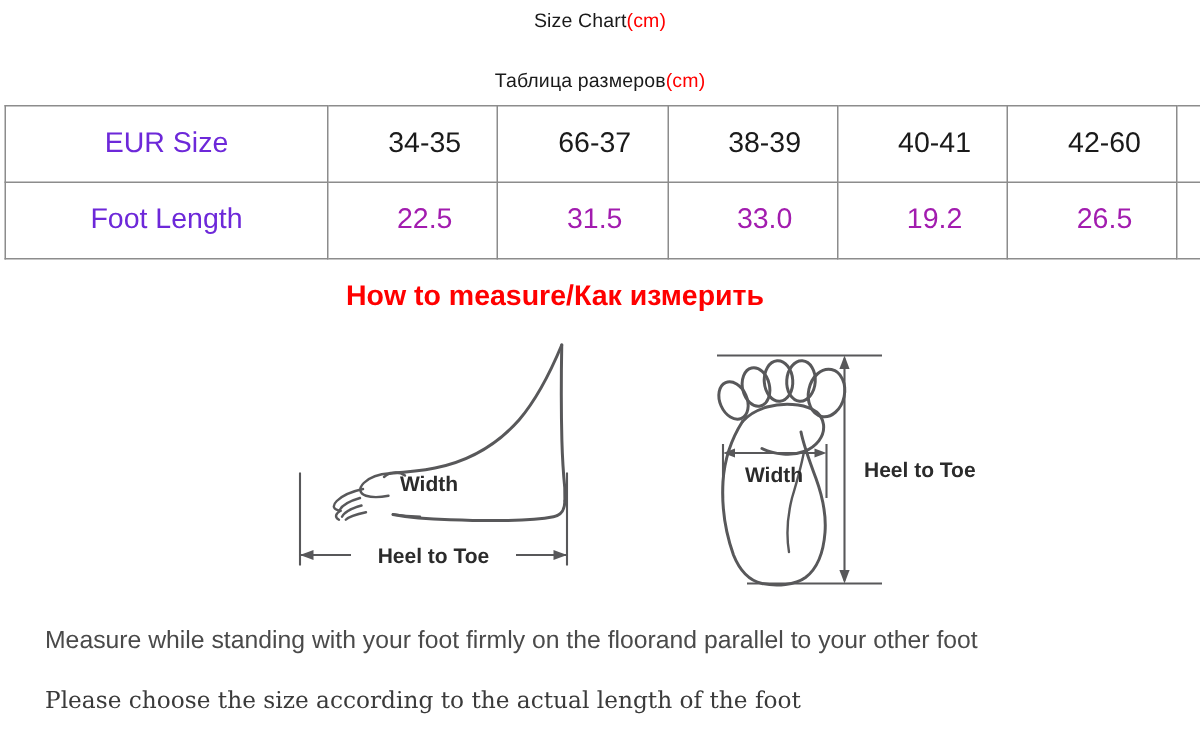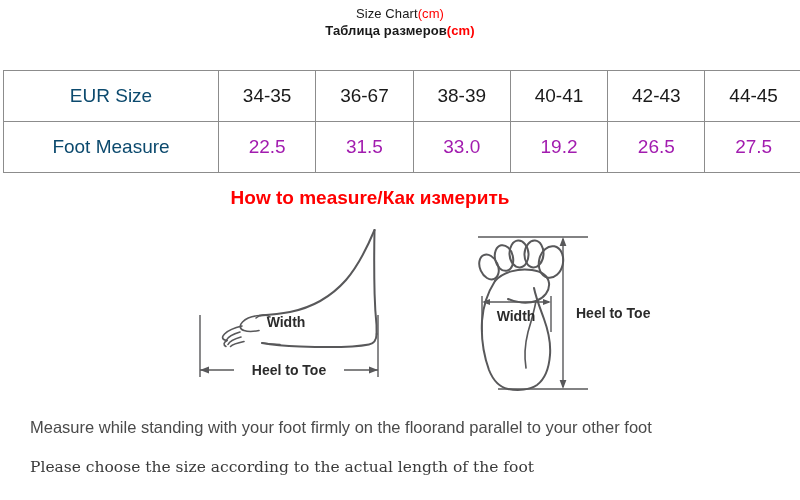--- a/index.html
+++ b/index.html
@@ -21,21 +21,21 @@
     position: absolute;
     left: 0;
     width: 800px;
     text-align: center;
     font-size: 13px;
     color: #1a1a1a;
     letter-spacing: 0.1px;
     white-space: nowrap;
   }
   #title-en { top: 6px; }
-  #title-ru { top: 23px; font-weight: bold; }
+  #title-ru { top: 46px; }
   .cm-red { color: #ff0000; }
 
   
   #size-table {
     position: absolute;
     left: 3px;
     top: 70px;
     width: 792px;
     border-collapse: collapse;
     table-layout: fixed;
@@ -44,25 +44,26 @@
     border: 1px solid #8c8c8c;
     height: 50px;
     text-align: center;
     vertical-align: middle;
     font-size: 19px;
     padding: 0;
   }
   #size-table td.label-cell {
     width: 214px;
     font-size: 19px;
-    color: #0c4a6e;
+    color: #6d28d9;
   }
   #size-table td.size-cell {
     width: 96.3px;
     color: #1a1a1a;
+    padding-left: 16px;
   }
   #size-table td.length-cell {
     color: #a21caf;
   }
 
   
   #how-to-measure {
     position: absolute;
     left: 0;
     top: 187px;
@@ -148,28 +149,28 @@
 
 <div class="title-line" id="title-ru">
   <span>Таблица размеров</span><span class="cm-red">(cm)</span>
 </div>
 
 <table id="size-table">
   <tbody>
     <tr>
       <td class="label-cell">EUR Size</td>
       <td class="size-cell">34-35</td>
-      <td class="size-cell">36-67</td>
+      <td class="size-cell">66-37</td>
       <td class="size-cell">38-39</td>
       <td class="size-cell">40-41</td>
-      <td class="size-cell">42-43</td>
+      <td class="size-cell">42-60</td>
       <td class="size-cell">44-45</td>
     </tr>
     <tr>
-      <td class="label-cell">Foot Measure</td>
+      <td class="label-cell">Foot Length</td>
       <td class="size-cell length-cell">22.5</td>
       <td class="size-cell length-cell">31.5</td>
       <td class="size-cell length-cell">33.0</td>
       <td class="size-cell length-cell">19.2</td>
       <td class="size-cell length-cell">26.5</td>
       <td class="size-cell length-cell">27.5</td>
     </tr>
   </tbody>
 </table>
 

